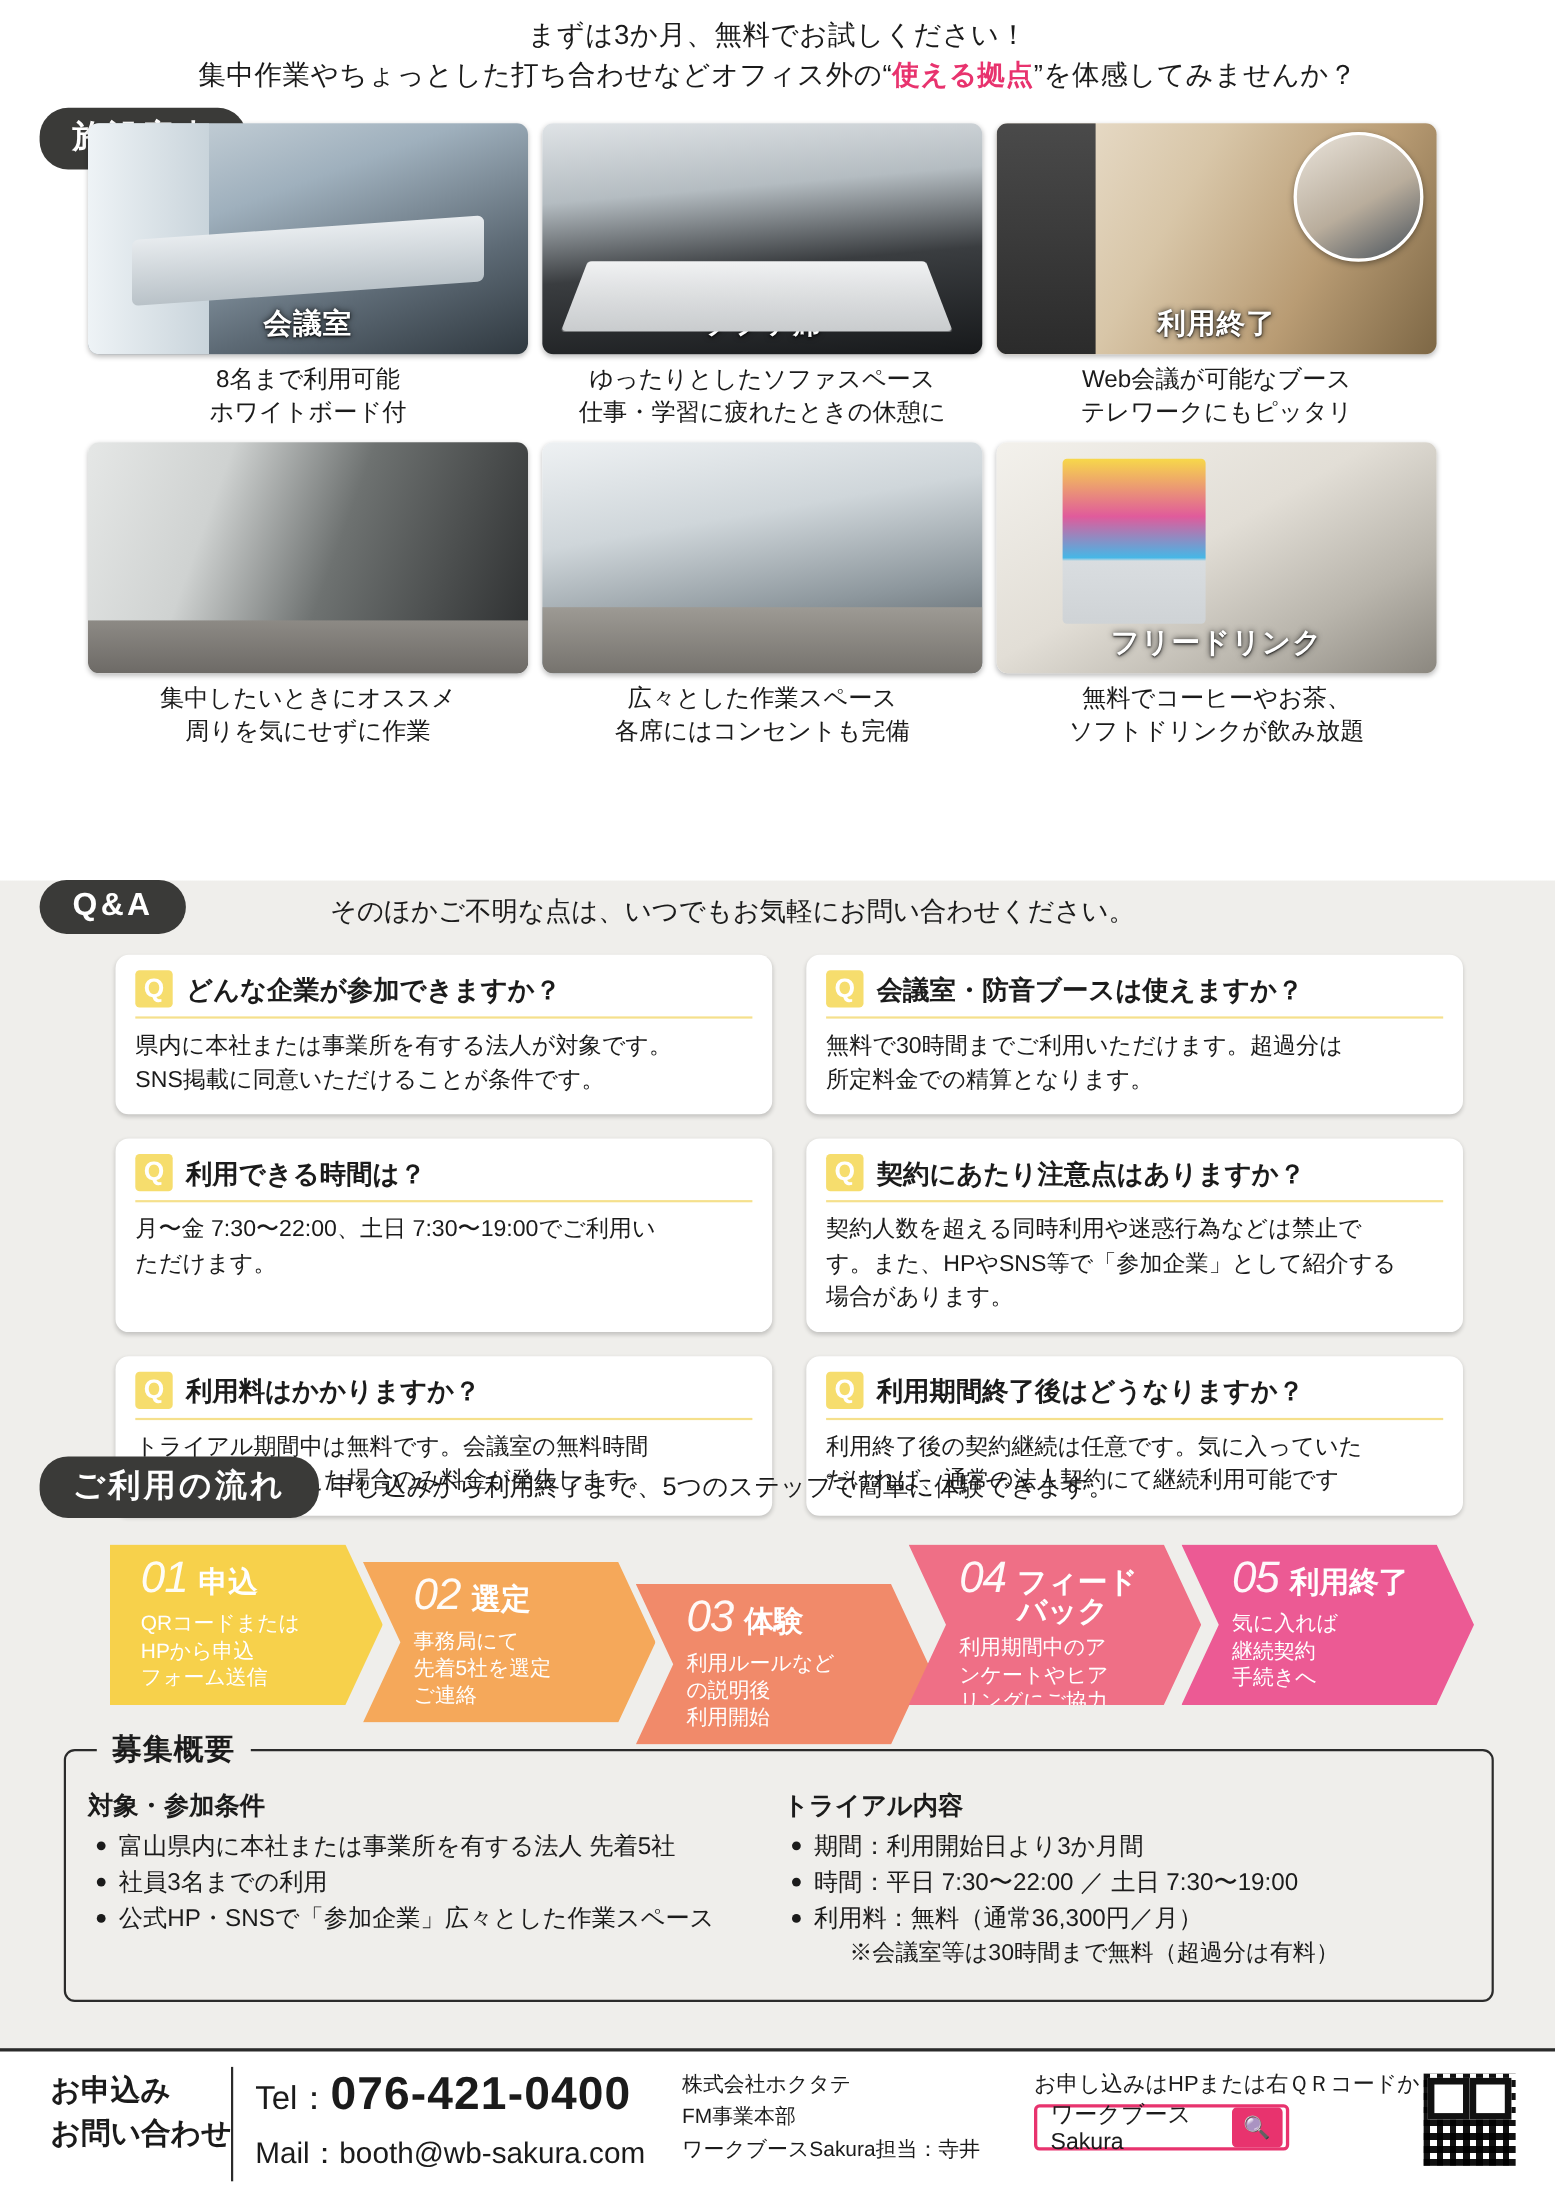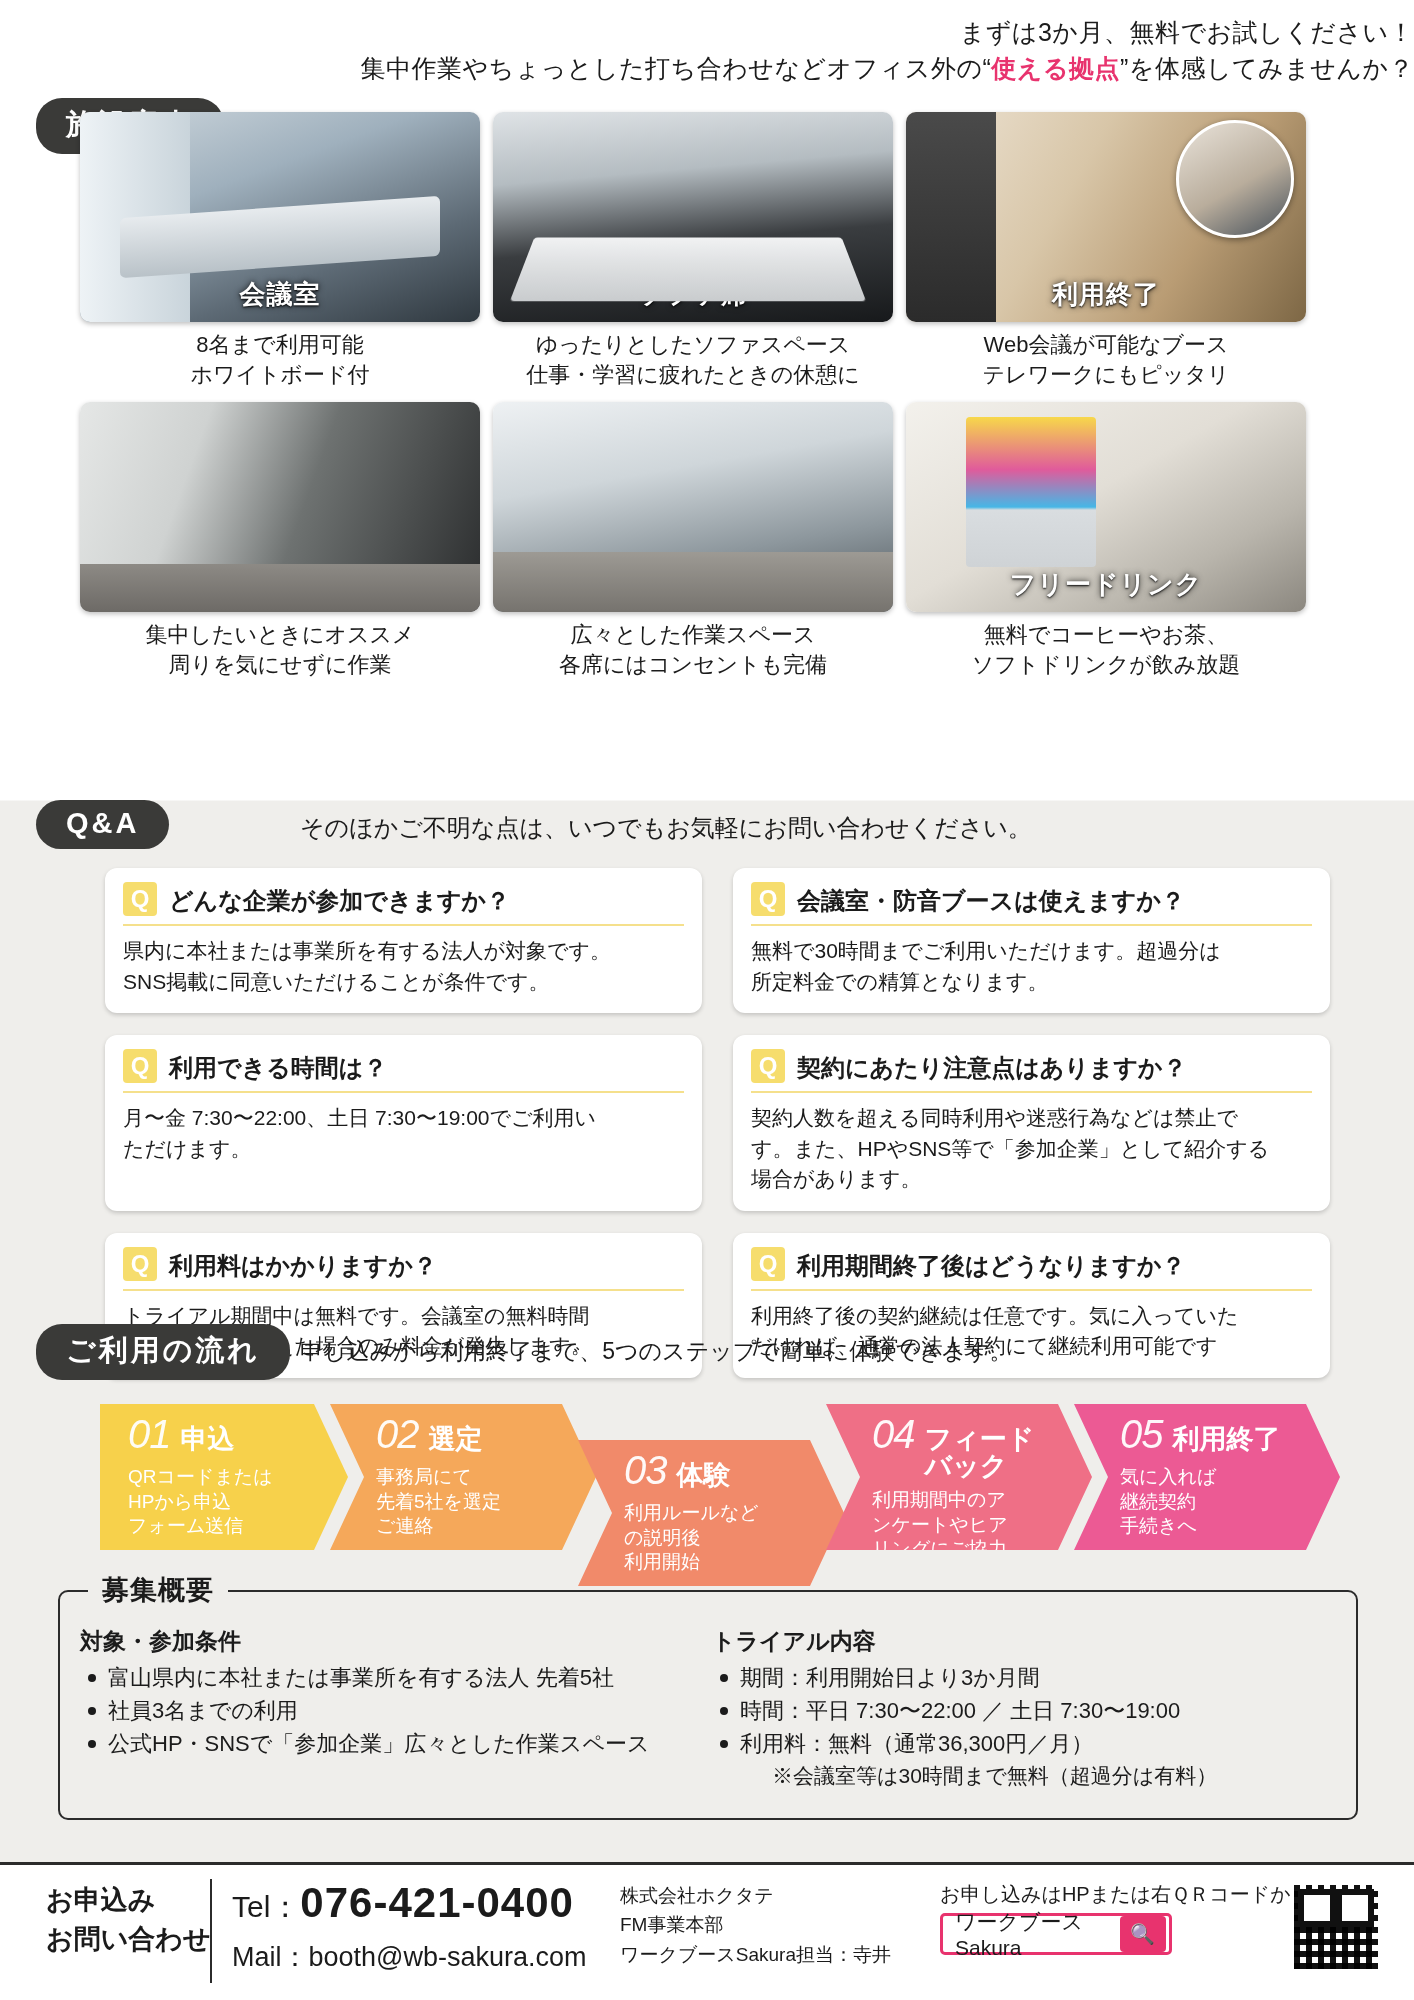--- a/index.html
+++ b/index.html
@@ -12,21 +12,21 @@
     overflow:hidden;
   }
   .page {
     width:1414px; height:2000px; position:relative;
     background:
       linear-gradient(180deg,#ffffff 0px,#ffffff 800px,#efeeeb 801px,#efeeeb 2000px);
   }
 
   
   .lead {
-    text-align:right;
+    text-align:center;
     padding-top:14px;
     font-size:25px;
     line-height:1.45;
     letter-spacing:0.5px;
   }
   .lead .em { color:#e8336e; font-weight:bold; }
 
   
   .pill {
     display:inline-block;
@@ -127,21 +127,21 @@
   }
   .step {
     position:relative; height:146px; flex:1 1 0;
     display:flex; flex-direction:column; justify-content:flex-start;
     padding:8px 10px 0 46px;
     color:#fff;
     clip-path:polygon(0 0, calc(100% - 34px) 0, 100% 50%, calc(100% - 34px) 100%, 0 100%, 34px 50%);
     margin-left:-18px;
   }
   .step:first-child{ margin-left:0; clip-path:polygon(0 0, calc(100% - 34px) 0, 100% 50%, calc(100% - 34px) 100%, 0 100%); padding-left:28px;}
-  .s1{background:#f7d14b;} .s2{background:#f5a85a;} .s3{background:#f18a6a;margin-top:36px;}
+  .s1{background:#f7d14b;} .s2{background:#f5a85a;margin-top:16px;} .s3{background:#f18a6a;margin-top:36px;}
   .s4{background:#ef6f86;} .s5{background:#ec5a94;}
   .step .top { display:flex; align-items:baseline; gap:10px; }
   .step .num { font-size:40px; font-weight:normal; font-style:italic; color:#fff; opacity:.95; letter-spacing:-1px;}
   .step .ttl { font-size:27px; font-weight:bold; line-height:1.0; white-space:pre-line;}
   .step .txt { font-size:19px; line-height:1.3; margin-top:8px; white-space:pre-line; }
 
   
   .outline {
     position:absolute; left:58px; top:1590px; width:1300px; height:230px;
     border:2px solid #2b2b2b; border-radius:10px;

